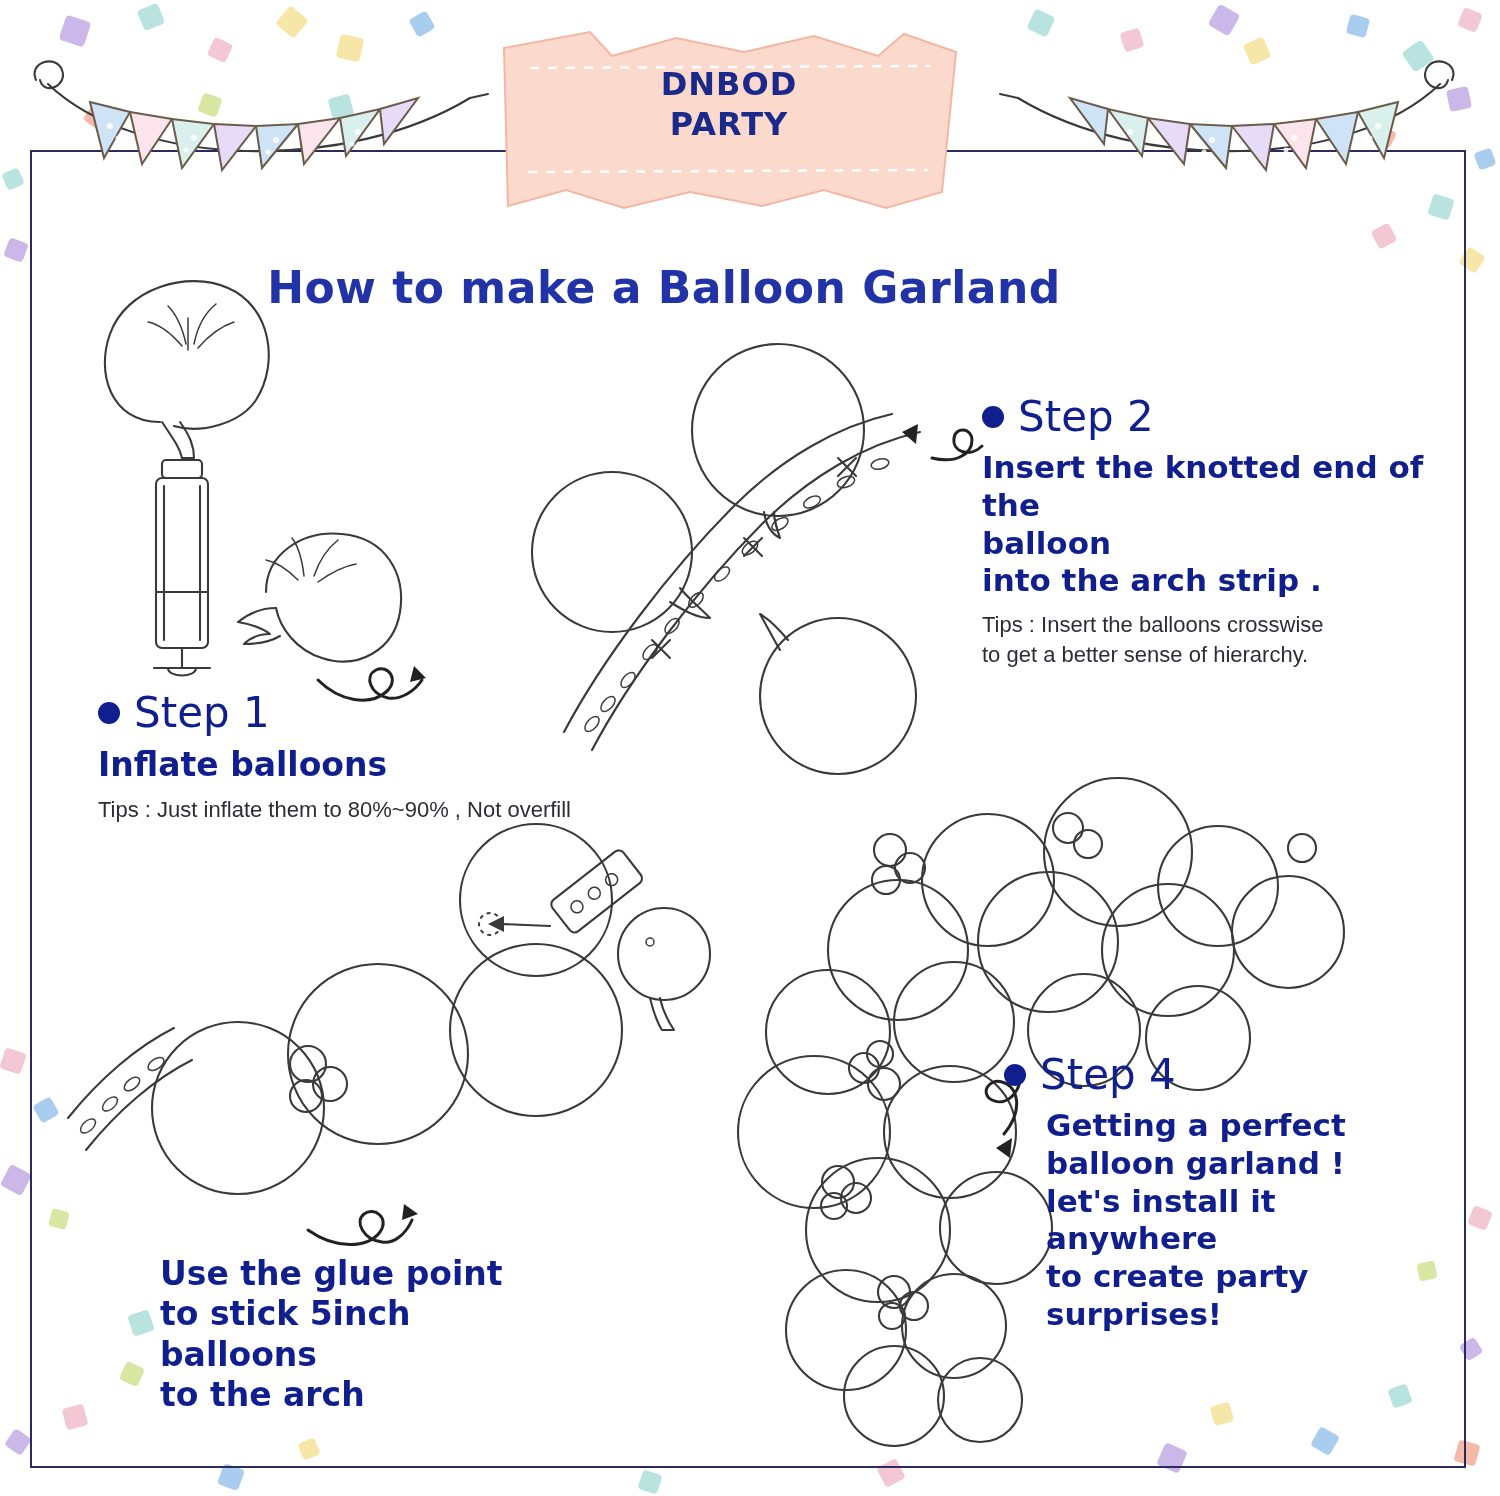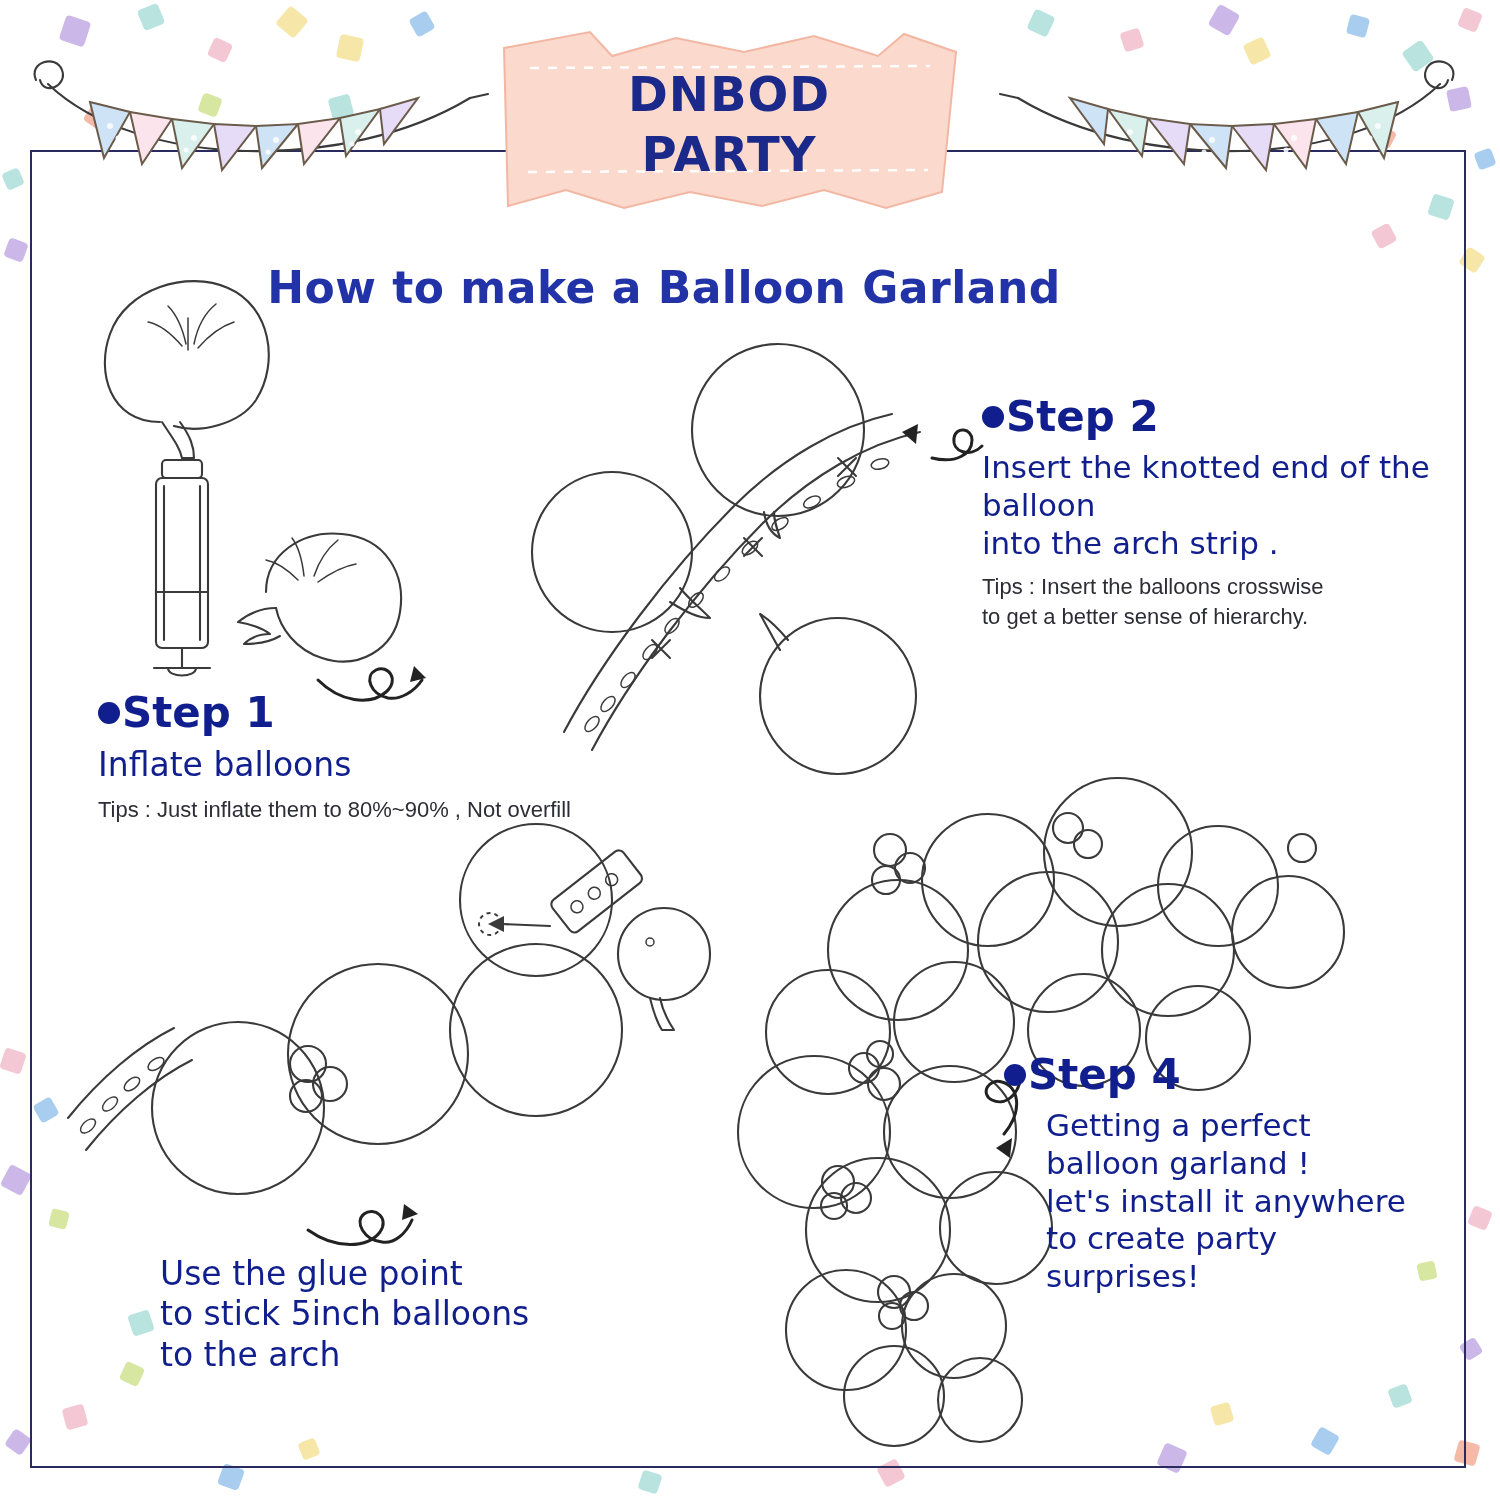--- a/index.html
+++ b/index.html
@@ -50,21 +50,21 @@
   }
   .logo-text {
     position: absolute;
     left: 0;
     top: 42px;
     width: 470px;
     text-align: center;
     color: #1b2a8a;
     font-family: "DejaVu Sans", sans-serif;
     font-weight: bold;
-    font-size: 48px;
+    font-size: 32px;
     line-height: 1.25;
     letter-spacing: 1px;
   }
   .logo-line2 { display: block; }
 
   
   .bunting { position: absolute; }
 
   
   .headline {
@@ -78,37 +78,37 @@
     font-weight: bold;
     font-size: 44px;
     letter-spacing: 0.5px;
   }
 
   
   .step { position: absolute; }
   .step-head {
     display: flex;
     align-items: center;
-    gap: 2px;
+    gap: 14px;
     color: #101f8d;
     font-family: "DejaVu Sans", sans-serif;
-    font-weight: bold;
+    font-weight: normal;
     font-size: 42px;
   }
   .bullet {
     width: 22px;
     height: 22px;
     border-radius: 50%;
     background: #101f8d;
     flex: none;
   }
   .step-body {
     color: #101f8d;
     font-family: "DejaVu Sans", sans-serif;
-    font-weight: normal;
+    font-weight: bold;
     font-size: 30px;
     line-height: 1.22;
     margin-top: 8px;
   }
   .step-tip {
     color: #2d2d35;
     font-family: "Liberation Sans", sans-serif;
     font-size: 22px;
     line-height: 1.35;
     margin-top: 10px;

